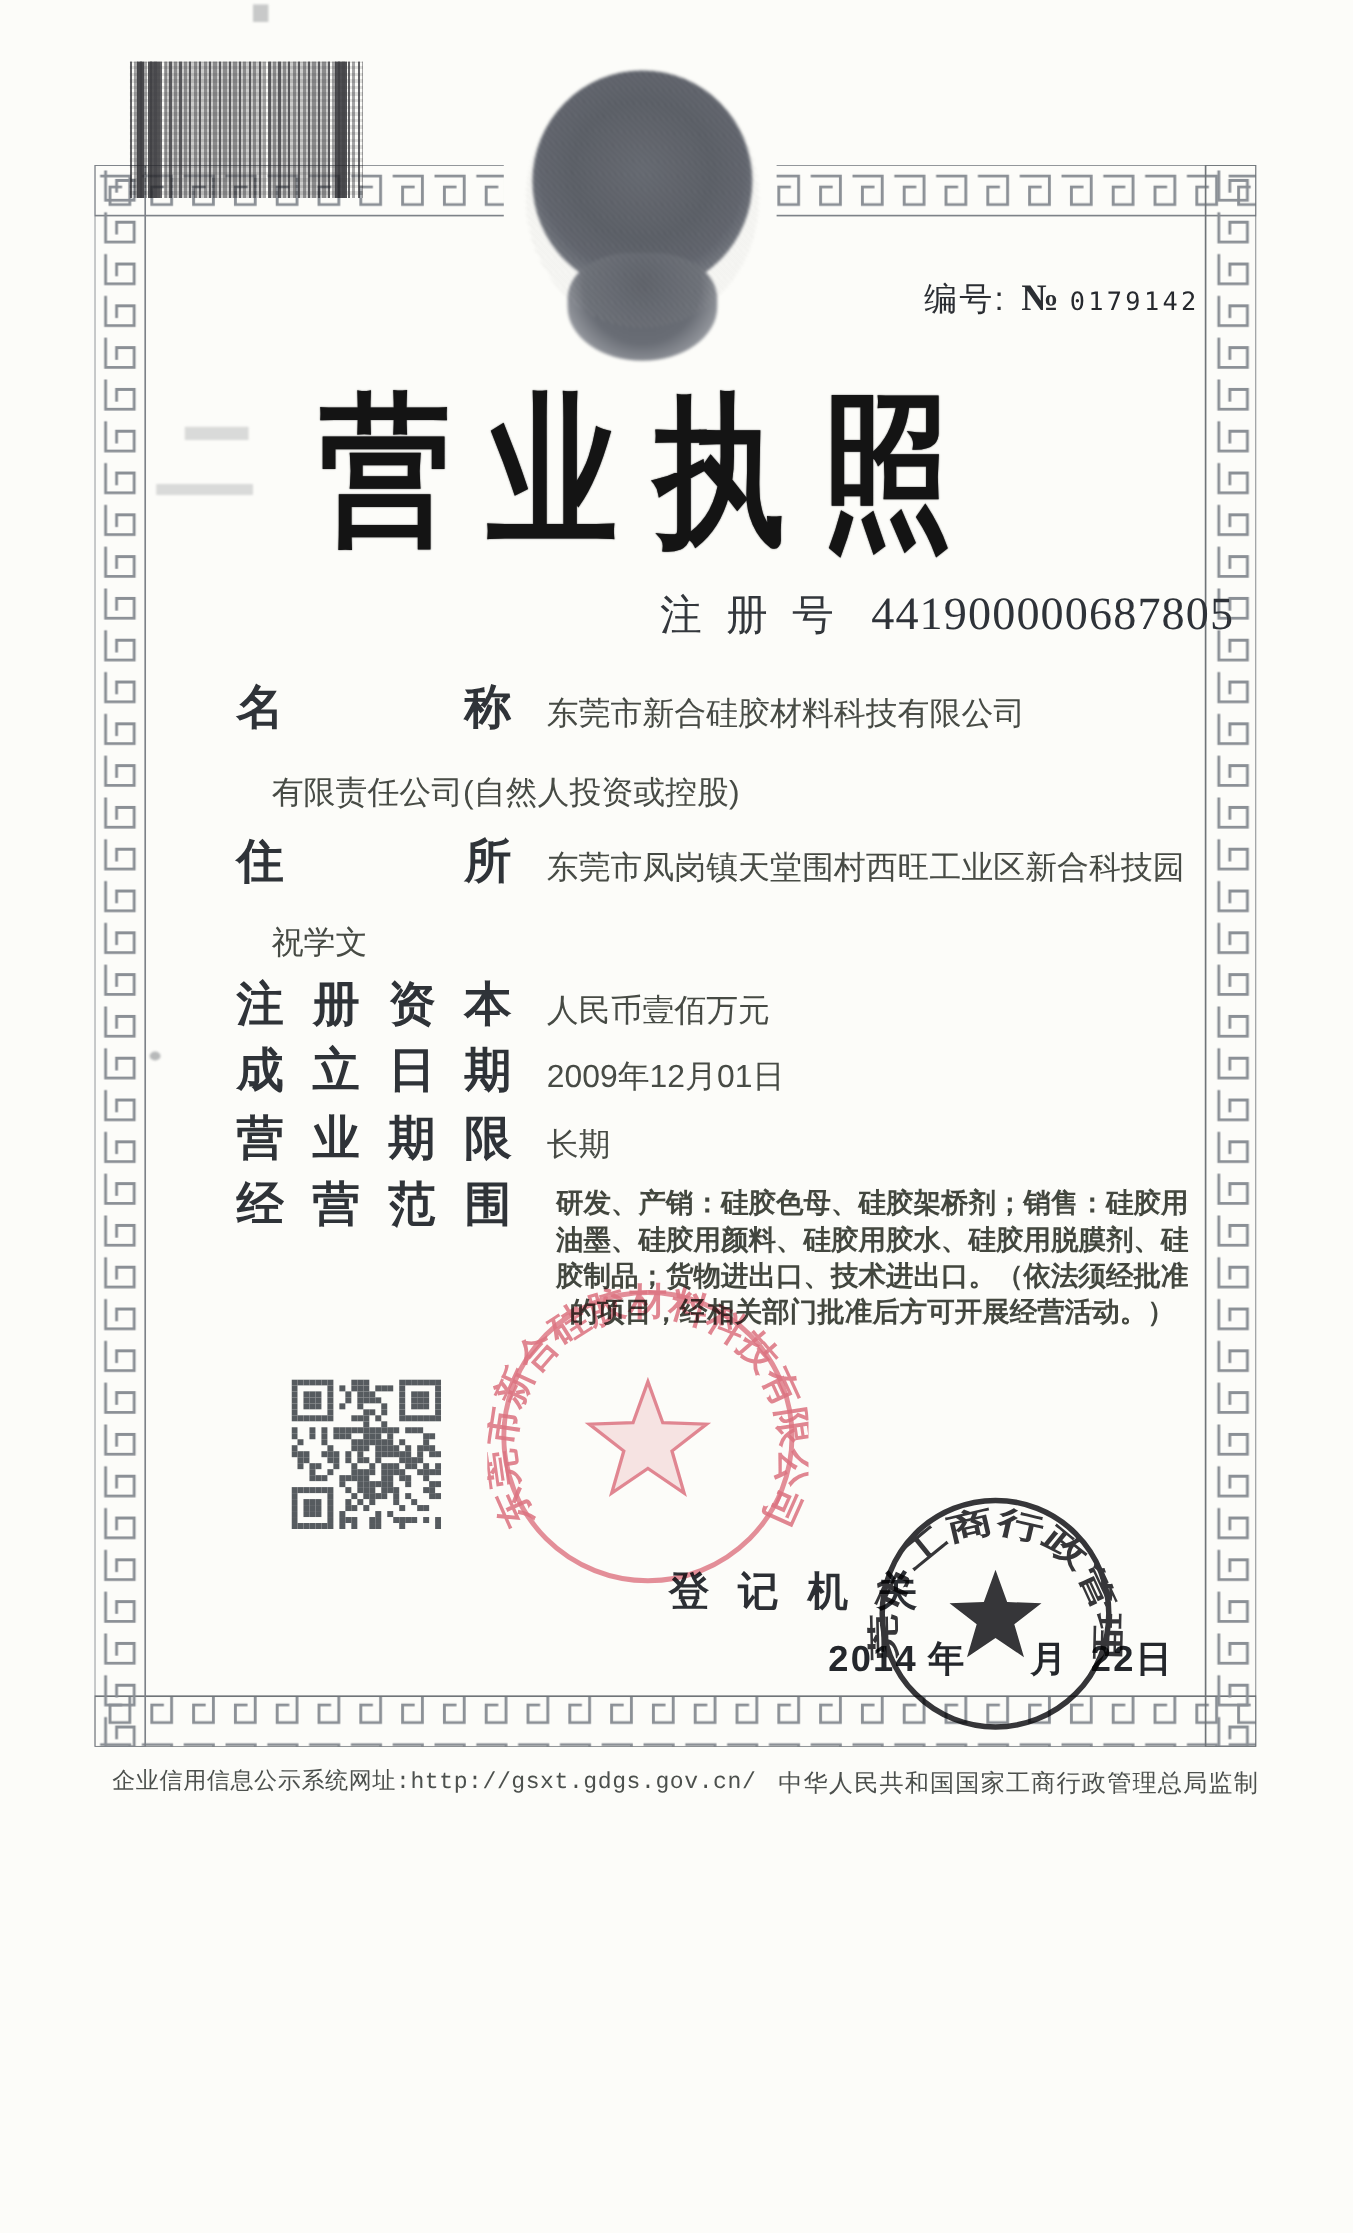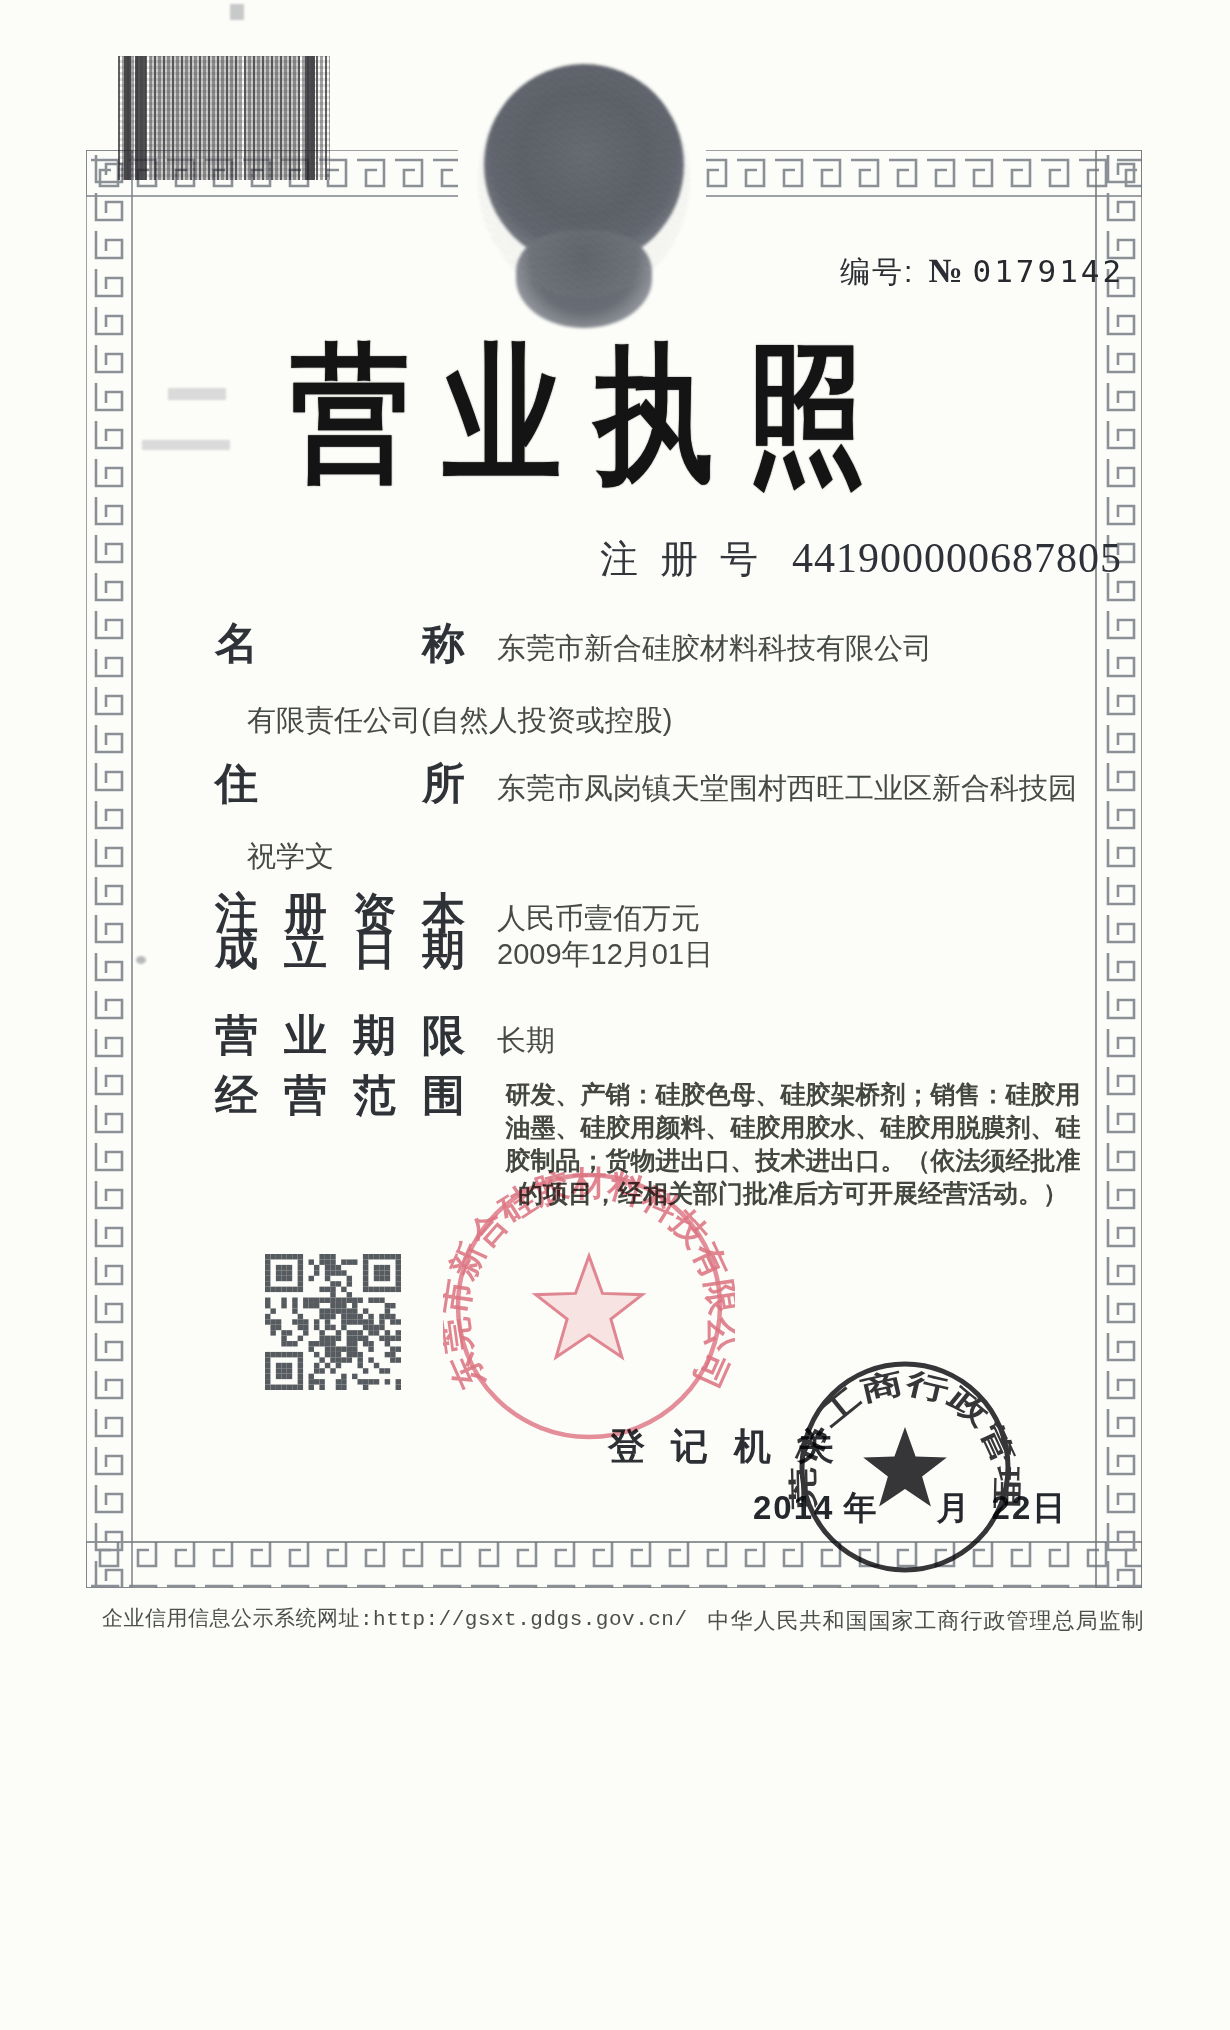--- a/index.html
+++ b/index.html
@@ -32,23 +32,23 @@
       rgba(235,235,232,0) 100%);}
   .emblem .speckle{position:absolute;inset:0;border-radius:50%;
     background:repeating-linear-gradient(47deg, rgba(255,255,255,.10) 0 2px, rgba(0,0,0,.06) 2px 4px);}
 
   
   .serial-line{position:absolute;left:840px;top:252px;z-index:4;font-size:30px;color:#2b2e33;
     letter-spacing:2px;white-space:nowrap;}
   .serial-line .no-symbol{font-family:"Liberation Serif","DejaVu Serif",serif;font-weight:bold;
     font-size:34px;margin:0 8px 0 14px;}
   .serial-line .serial-number{font-family:"DejaVu Sans Mono","Liberation Mono",monospace;
-    font-size:31px;letter-spacing:3px;color:#26292e;}
-
-  .doc-title{position:absolute;left:90px;top:316px;width:1010px;text-align:center;z-index:4;}
+    font-size:23px;letter-spacing:3px;color:#26292e;}
+
+  .doc-title{position:absolute;left:90px;top:330px;width:1010px;text-align:center;z-index:4;}
   .doc-title span{display:inline-block;font-size:148px;font-weight:900;color:#141414;
     letter-spacing:42px;transform:scaleX(.8);transform-origin:center;
     text-shadow:0 0 1.5px #333;white-space:nowrap;}
 
   .reg-line{position:absolute;left:600px;top:534px;z-index:4;white-space:nowrap;}
   .reg-line .reg-label{font-size:38px;color:#33373c;letter-spacing:22px;margin-right:12px;}
   .reg-line .reg-number{font-family:"Liberation Serif","DejaVu Serif",serif;font-size:42px;
     color:#2e3238;letter-spacing:1px;}
 
   
@@ -149,21 +149,21 @@
     <div class="label">住所</div>
     <div class="value">东莞市凤岗镇天堂围村西旺工业区新合科技园</div>
   </div>
   <div class="row" style="top:828px">
     <div class="value">祝学文</div>
   </div>
   <div class="row" style="top:890px">
     <div class="label">注册资本</div>
     <div class="value">人民币壹佰万元</div>
   </div>
-  <div class="row" style="top:926px">
+  <div class="row" style="top:950px">
     <div class="label">成立日期</div>
     <div class="value">2009年12月01日</div>
   </div>
   <div class="row" style="top:1012px">
     <div class="label">营业期限</div>
     <div class="value">长期</div>
   </div>
   <div class="row row-scope" style="top:1072px">
     <div class="label">经营范围</div>
     <div class="value">研发、产销：硅胶色母、硅胶架桥剂；销售：硅胶用油墨、硅胶用颜料、硅胶用胶水、硅胶用脱膜剂、硅胶制品；货物进出口、技术进出口。（依法须经批准的项目，经相关部门批准后方可开展经营活动。）</div>

